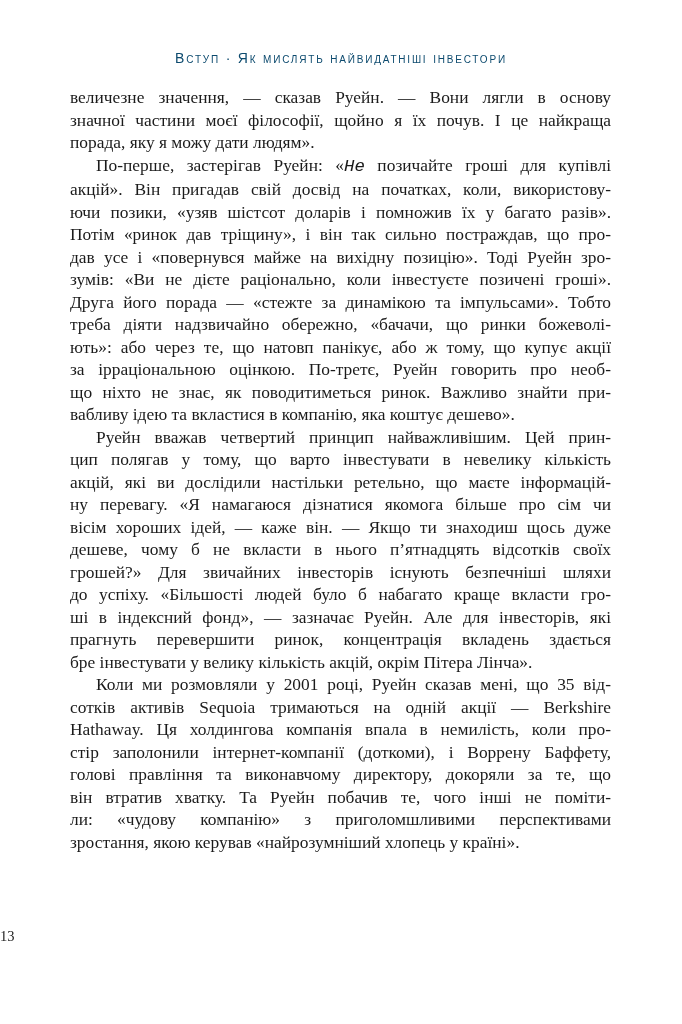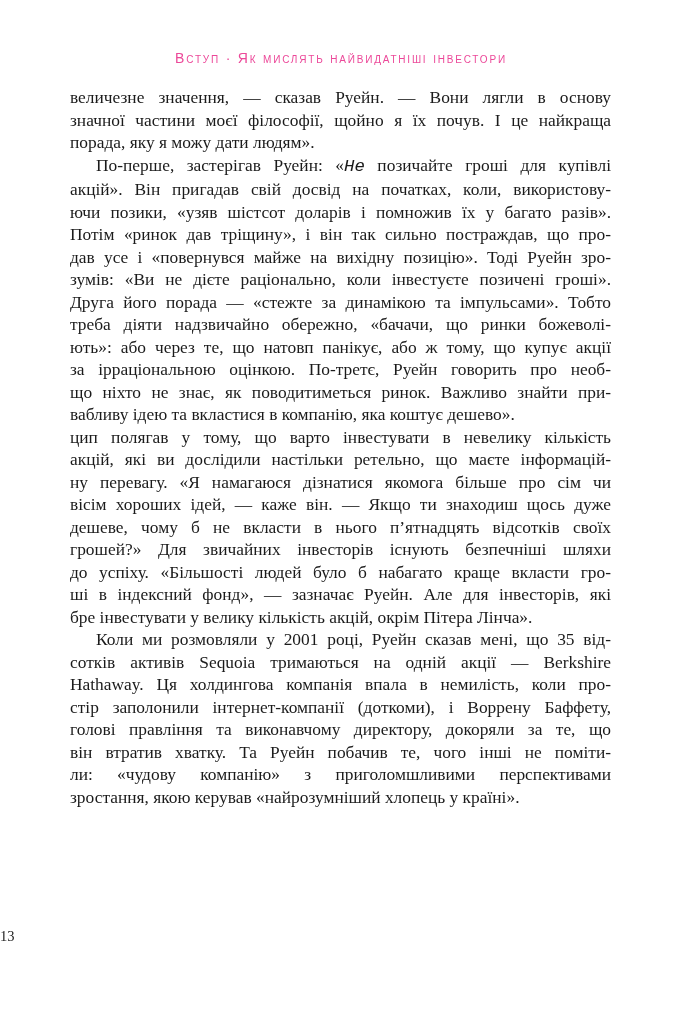--- a/index.html
+++ b/index.html
@@ -15,21 +15,21 @@
   .running-header {
     position: absolute;
     top: 50px;
     left: 0;
     width: 100%;
     text-align: center;
     font-family: "Liberation Sans", sans-serif;
     font-variant: small-caps;
     font-size: 14px;
     letter-spacing: 1.8px;
-    color: #ec4899;
+    color: #0c4a6e;
   }
   .body-text {
     position: absolute;
     left: 70px;
     top: 86px;
     width: 541px;
     font-size: 17.4px;
     line-height: 22.5px;
     overflow: hidden;
   }
@@ -70,28 +70,30 @@
       <div class="line"><span>ючи позики, «узяв шістсот доларів і помножив їх у багато разів».</span></div>
       <div class="line"><span>Потім «ринок дав тріщину», і він так сильно постраждав, що про-</span></div>
       <div class="line"><span>дав усе і «повернувся майже на вихідну позицію». Тоді Руейн зро-</span></div>
       <div class="line"><span>зумів: «Ви не дієте раціонально, коли інвестуєте позичені гроші».</span></div>
       <div class="line"><span>Друга його порада — «стежте за динамікою та імпульсами». Тобто</span></div>
       <div class="line"><span>треба діяти надзвичайно обережно, «бачачи, що ринки божеволі-</span></div>
       <div class="line"><span>ють»: або через те, що натовп панікує, або ж тому, що купує акції</span></div>
       <div class="line"><span>за ірраціональною оцінкою. По-третє, Руейн говорить про необ-</span></div>
       <div class="line"><span>що ніхто не знає, як поводитиметься ринок. Важливо знайти при-</span></div>
       <div class="line last"><span>вабливу ідею та вкластися в компанію, яка коштує дешево».</span></div>
+      <div class="line indent"><span>Руейн вважав четвертий принцип найважливішим. Цей прин-</span></div>
       <div class="line"><span>цип полягав у тому, що варто інвестувати в невелику кількість</span></div>
       <div class="line"><span>акцій, які ви дослідили настільки ретельно, що маєте інформацій-</span></div>
       <div class="line"><span>ну перевагу. «Я намагаюся дізнатися якомога більше про сім чи</span></div>
       <div class="line"><span>вісім хороших ідей, — каже він. — Якщо ти знаходиш щось дуже</span></div>
       <div class="line"><span>дешеве, чому б не вкласти в нього п’ятнадцять відсотків своїх</span></div>
       <div class="line"><span>грошей?» Для звичайних інвесторів існують безпечніші шляхи</span></div>
       <div class="line"><span>до успіху. «Більшості людей було б набагато краще вкласти гро-</span></div>
       <div class="line"><span>ші в індексний фонд», — зазначає Руейн. Але для інвесторів, які</span></div>
+      <div class="line"><span>прагнуть перевершити ринок, концентрація вкладень здається</span></div>
       <div class="line last"><span>бре інвестувати у велику кількість акцій, окрім Пітера Лінча».</span></div>
       <div class="line indent"><span>Коли ми розмовляли у 2001 році, Руейн сказав мені, що 35 від-</span></div>
       <div class="line"><span>сотків активів Sequoia тримаються на одній акції — Berkshire</span></div>
       <div class="line"><span>Hathaway. Ця холдингова компанія впала в немилість, коли про-</span></div>
       <div class="line"><span>стір заполонили інтернет-компанії (доткоми), і Воррену Баффету,</span></div>
       <div class="line"><span>голові правління та виконавчому директору, докоряли за те, що</span></div>
       <div class="line"><span>він втратив хватку. Та Руейн побачив те, чого інші не поміти-</span></div>
       <div class="line"><span>ли: «чудову компанію» з приголомшливими перспективами</span></div>
       <div class="line last"><span>зростання, якою керував «найрозумніший хлопець у країні».</span></div>
     </div>

